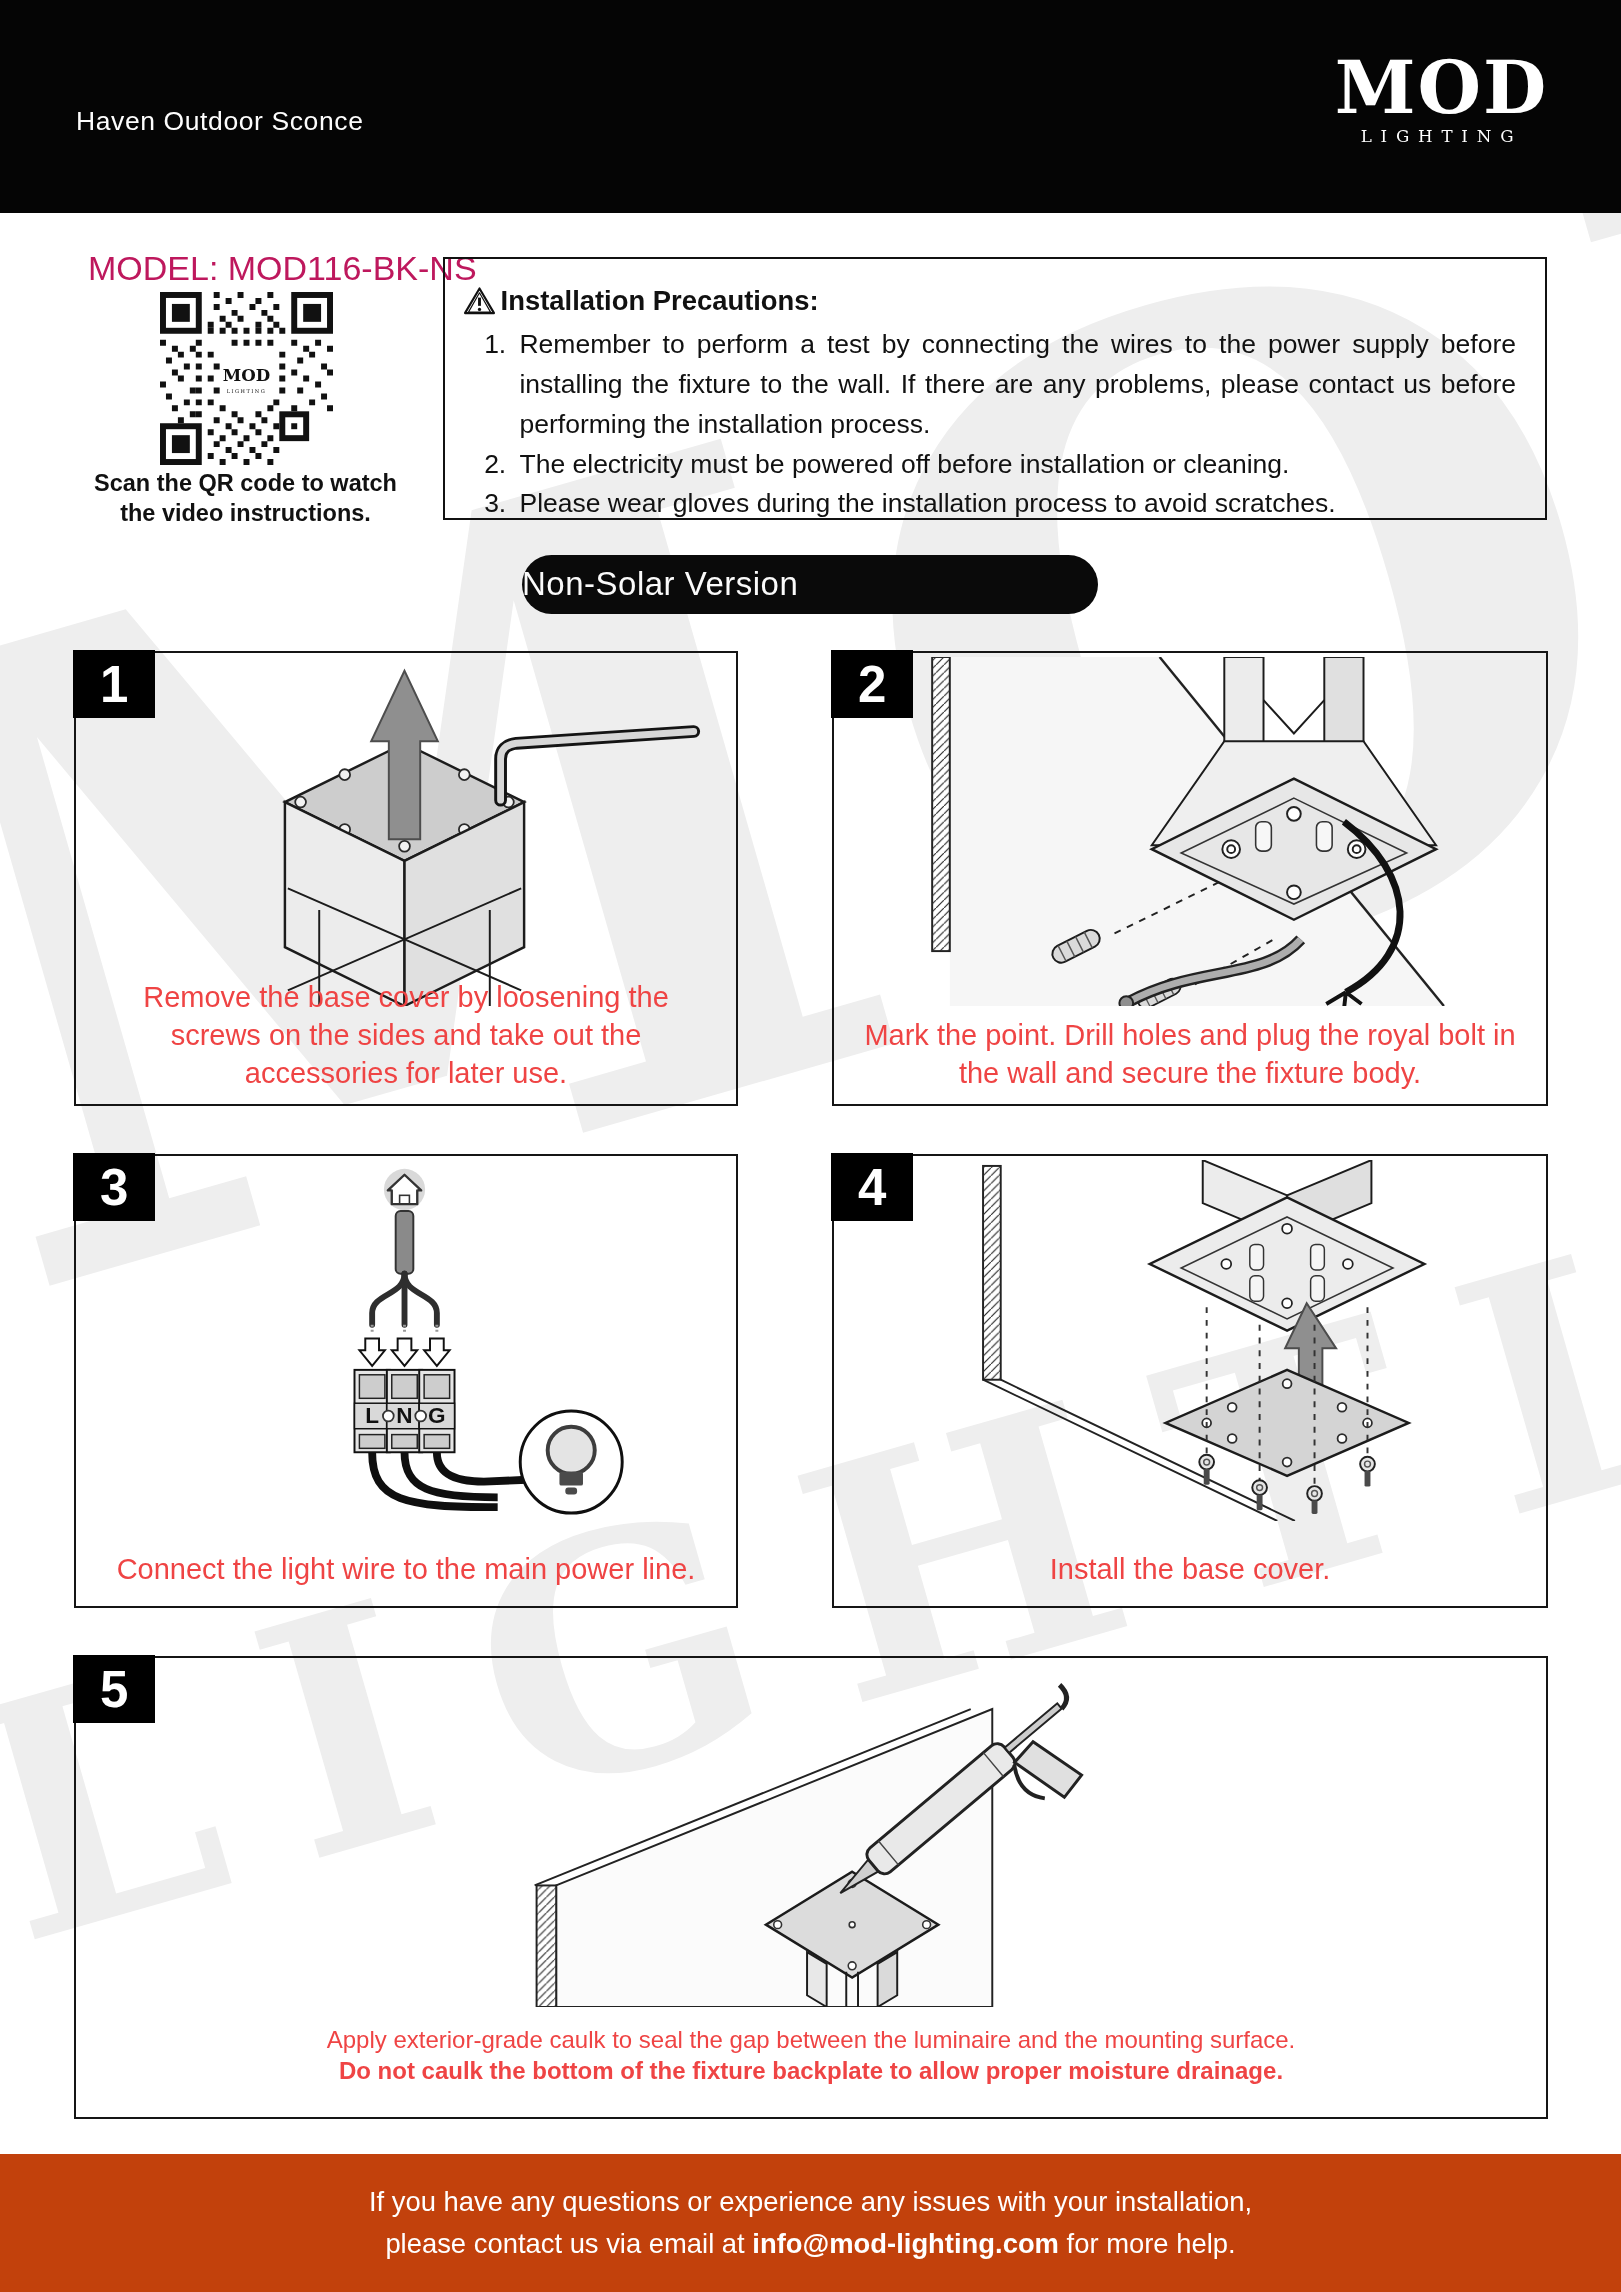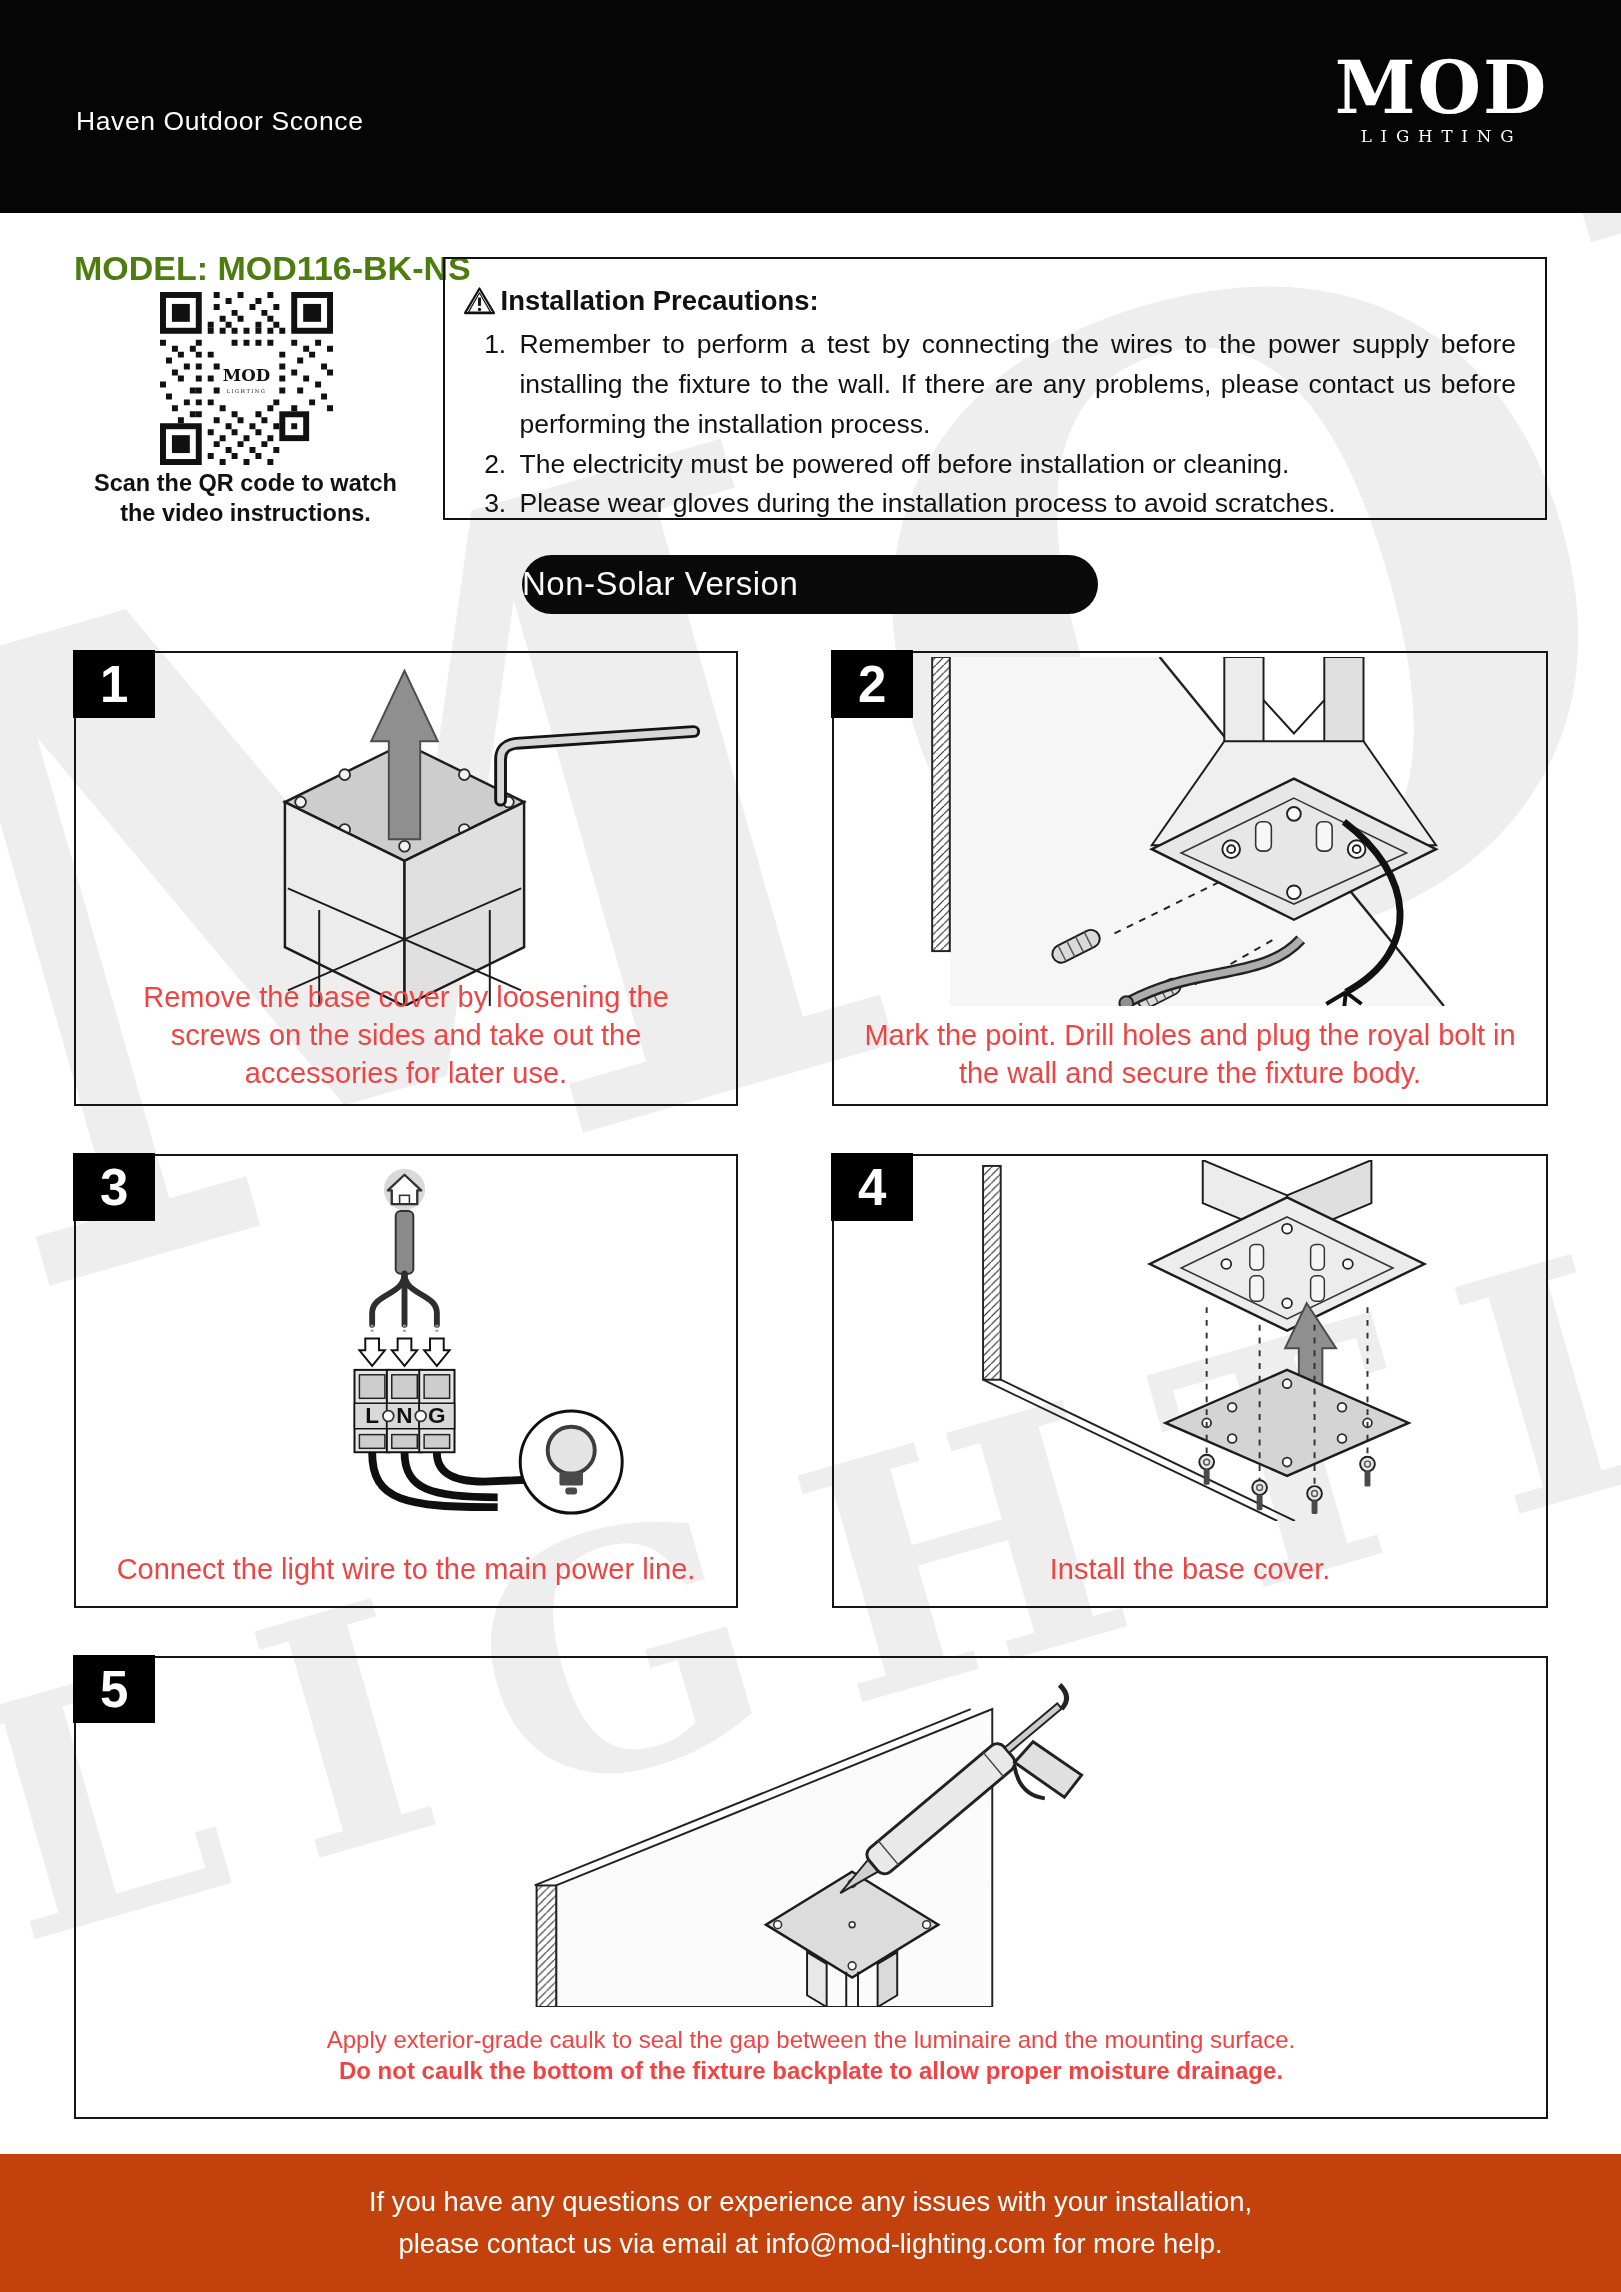--- a/index.html
+++ b/index.html
@@ -15,21 +15,21 @@
 
   
   .header { top:0; left:0; width:1621px; height:213px; background:#050505; z-index:2; }
   .header-title { position:absolute; left:74px; top:35px; color:#fff; font-size:46px; font-weight:700; letter-spacing:0.5px; }
   .header-sub { position:absolute; left:76px; top:106px; color:#fdfdfd; font-size:26.5px; letter-spacing:0.6px; }
   .brand { position:absolute; right:67px; top:51px; width:225px; text-align:center; color:#fff; font-family:"DejaVu Serif",serif; }
   .brand-main { font-size:73px; line-height:1; font-weight:700; letter-spacing:2px; }
   .brand-sub { font-size:16.7px; letter-spacing:8.8px; margin-top:2px; font-weight:400; }
 
   
-  .model-label { top:249px; left:74px; font-size:34px; color:#4d7c0f;font-weight:bold; }
+  .model-label { top:249px; left:88px; font-size:34px; color:#be185d; }
   .qr-wrap { top:292px; left:160px; width:173px; height:173px; }
   .qr-caption { top:469px; left:69px; width:353px; text-align:center; font-weight:700; font-size:23.5px; line-height:1.26; color:#111; }
 
   
   .precautions { top:257px; left:443px; width:1104px; height:263px; border:2.9px solid #111; padding:25.5px 29px 0 17.6px; background:transparent; }
   .prec-head { display:flex; align-items:center; gap:5px; font-size:27.4px; font-weight:700; color:#111; }
   .prec-list { margin:8.8px 0 0 0; padding-left:51px; font-size:26.5px; line-height:1.5; color:#111; }
   .prec-list li { text-align:justify; padding-left:5.9px; }
 
   
@@ -48,21 +48,21 @@
   .illus { position:absolute; top:3.9px; left:0; }
   .caption { position:absolute; left:0; bottom:11.8px; width:100%; text-align:center;
              font-size:29px; line-height:1.3; color:#ef4444; padding:0 25.5px; }
   .box3 .caption, .box4 .caption { bottom:17.6px; }
   .box5 .caption { bottom:31px; font-size:24px; }
   .caption-bold { font-weight:700; }
 
   
   .footer { top:2154px; left:0; width:1621px; height:138px; background:#c2410c; color:#fff;
             text-align:center; font-size:27.4px; line-height:1.5; padding-top:27.4px; }
-  .footer b { font-weight:400; }
+  .footer b { font-weight:700; }
 </style>
 </head>
 <body>
 
 <div class="page">
 
   <div class="wm wm-1">MOD</div>
   <div class="wm wm-2">LIGHTING</div>
 
   <div class="layer header">

